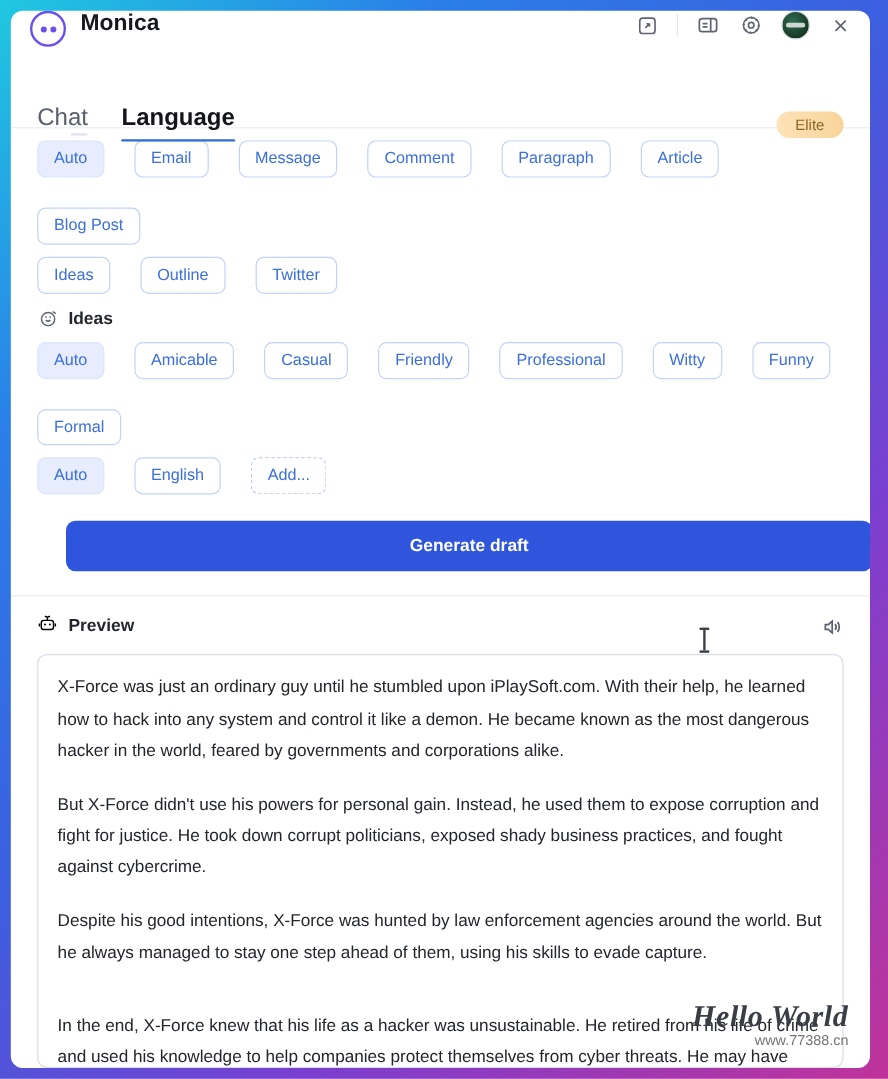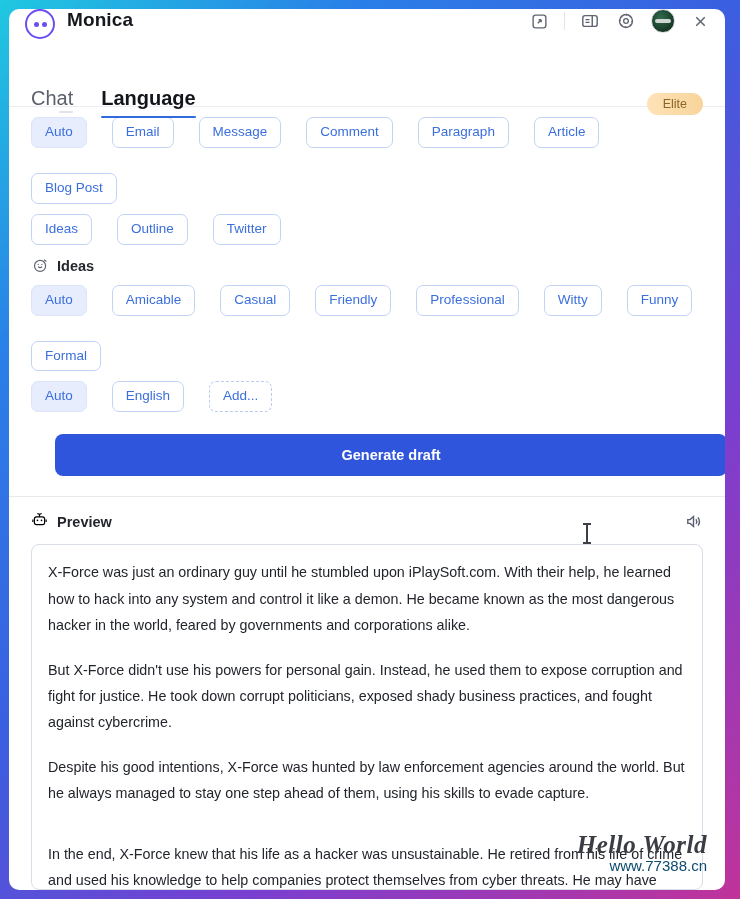--- a/index.html
+++ b/index.html
@@ -269,22 +269,22 @@
   }
   .wm-main {
     font-size: 25px;
     font-weight: bold;
     color: #3a3d44;
     font-style: italic;
     letter-spacing: .5px;
     font-family: "Liberation Serif", serif;
   }
   .wm-sub {
-    font-size: 15px;
-    color: #0c4a6e;
+    font-size: 12px;
+    color: #737373;
     margin-top: -2px;
   }
 </style>
 </head>
 <body>
 
 <div class="window">
 
   <div class="titlebar">
     <div class="logo">

